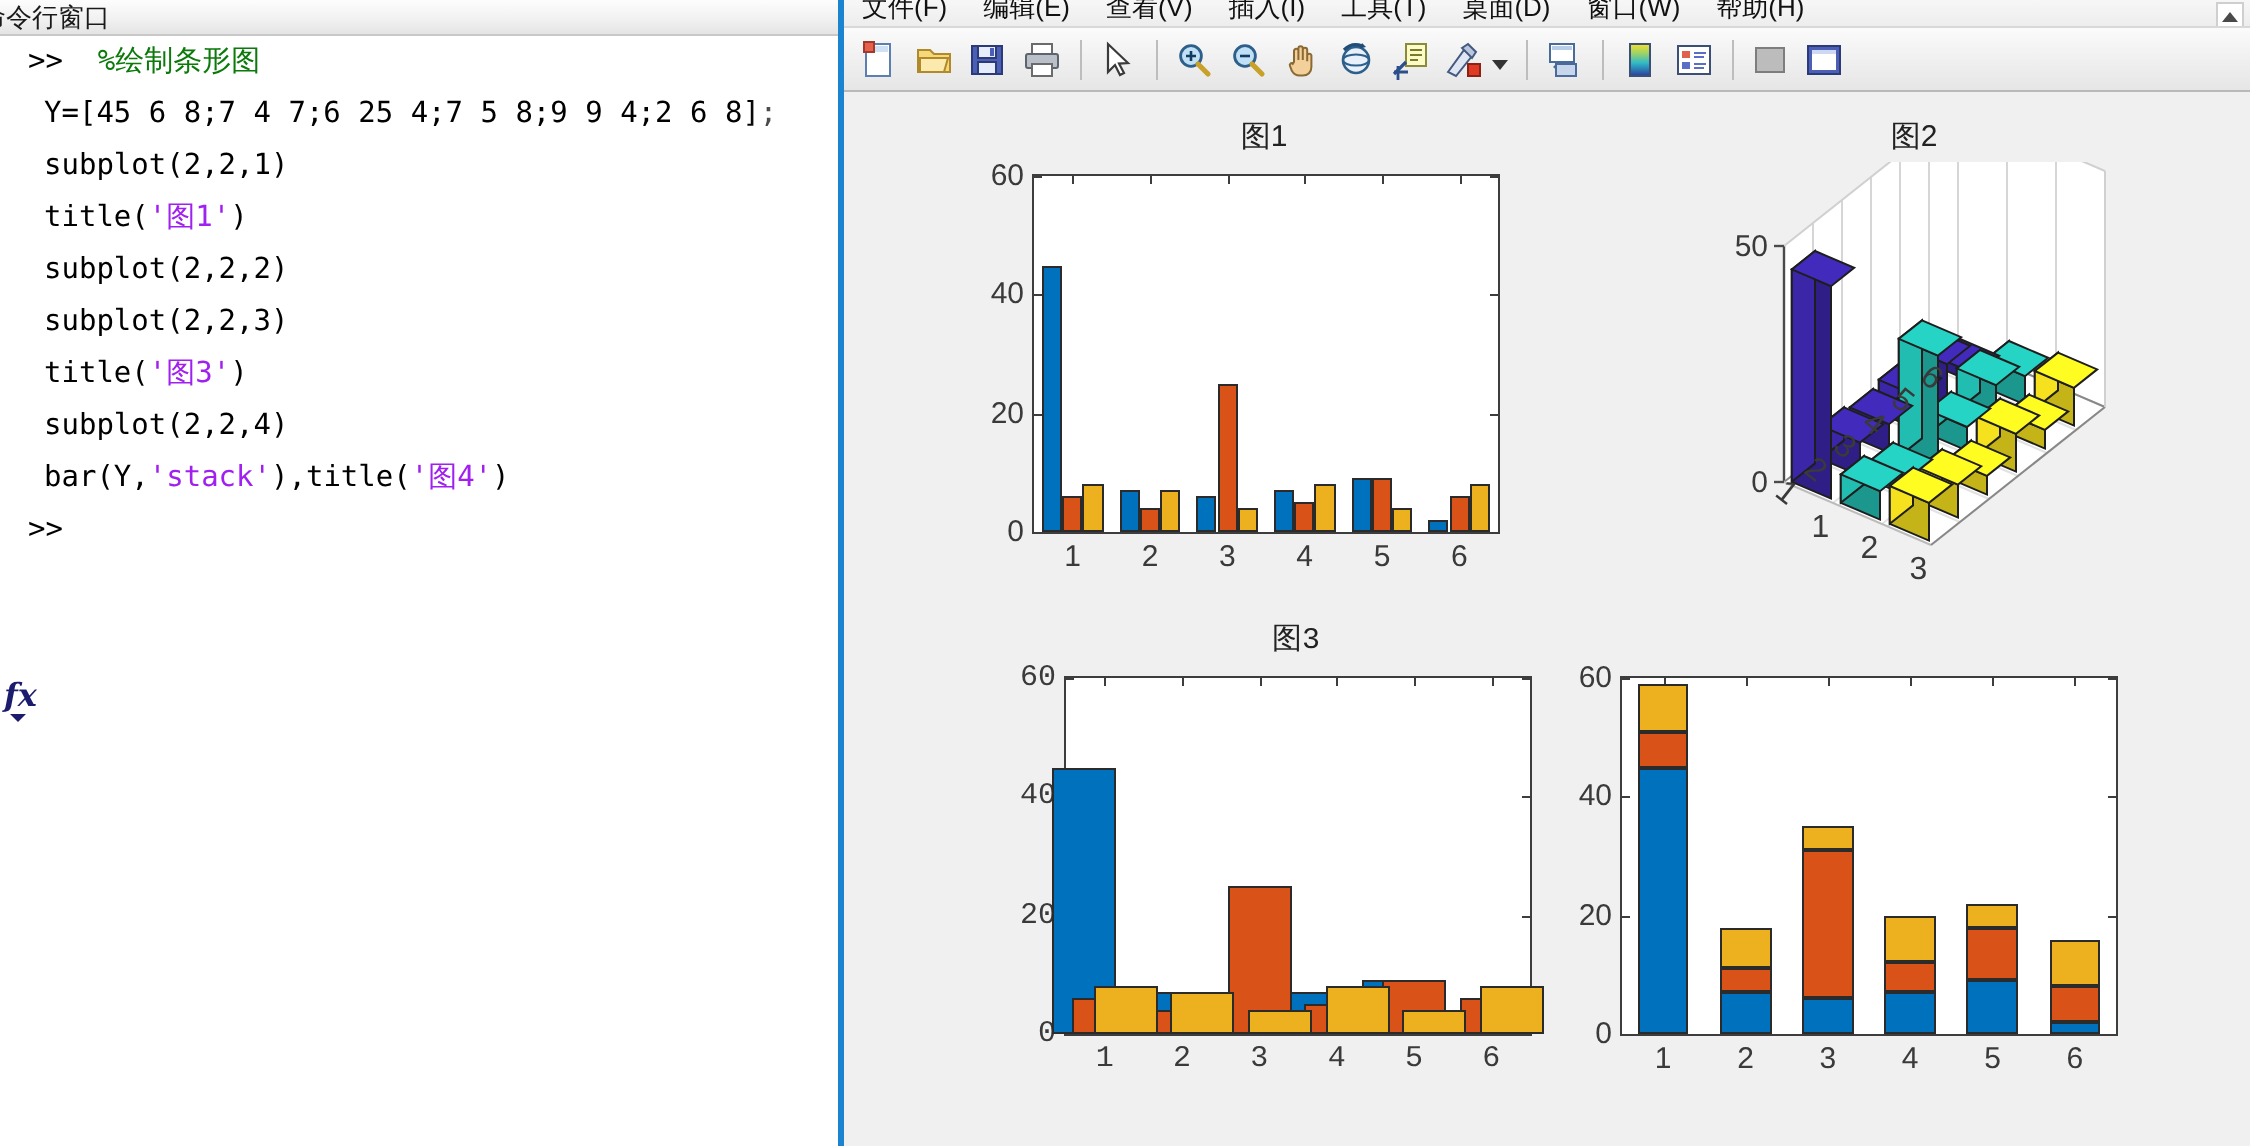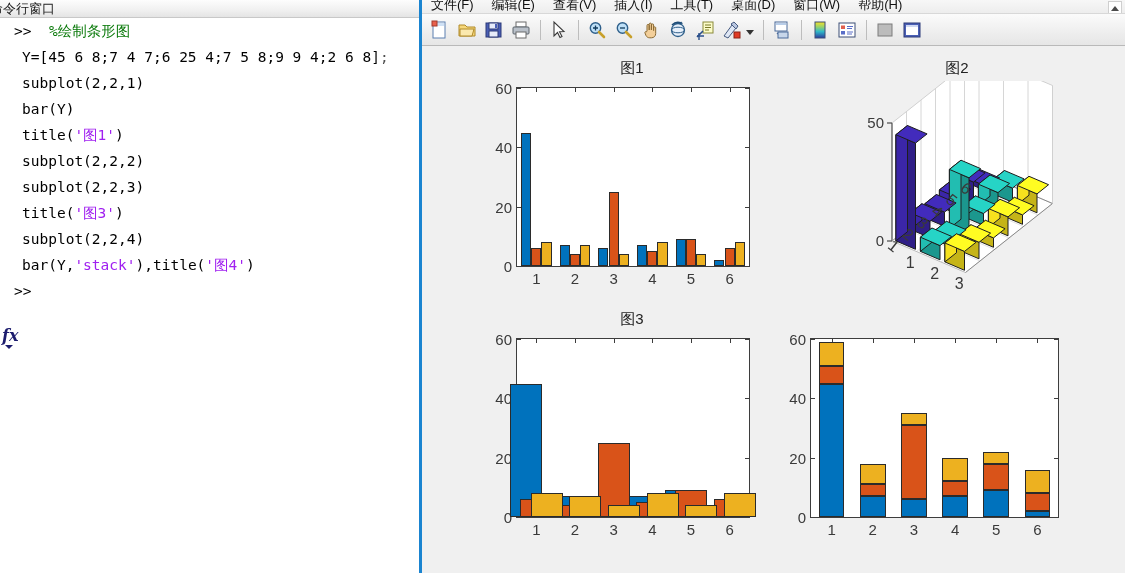--- a/index.html
+++ b/index.html
@@ -24,21 +24,21 @@
   .cmd-line{
     font-family:"DejaVu Sans Mono","Liberation Mono",monospace;
     font-size:14.5px;line-height:26px;height:26px;white-space:pre;color:#000;
     padding-left:22px;
   }
   .cmd-line.prompt-line{padding-left:14px;}
   .tok-prompt{color:#000;}
   .tok-comment{color:#0b7a0b;}
   .tok-str{color:#a020f0;}
   .tok-plain{color:#000;}
-  .fx-wrap{position:absolute;left:2px;top:328px;width:20px;height:28px;}
+  .fx-wrap{position:absolute;left:2px;top:340px;width:20px;height:28px;}
   .fx-glyph{font-family:"DejaVu Serif","Liberation Serif",serif;font-style:italic;font-weight:bold;font-size:16px;color:#1c1c6e;line-height:16px;}
   .fx-caret{width:0;height:0;border-left:4px solid transparent;border-right:4px solid transparent;border-top:4px solid #1c1c6e;margin:1px 0 0 3px;}
   .cmd-fade{position:absolute;left:375px;top:18px;width:44px;height:555px;
     background:linear-gradient(to right,rgba(255,255,255,0) 0%,#ffffff 70%);pointer-events:none;}
   .split-blue{position:absolute;left:419px;top:0;width:3px;height:573px;background:#1a84d0;}
 
   
   .figwin{position:absolute;left:422px;top:0;width:703px;height:573px;background:#f0f0f0;}
   .menubar{
     position:absolute;left:0;top:0;width:781px;height:13px;overflow:hidden;
@@ -85,21 +85,20 @@
 <div id="root">
 
   <div class="cmdwin">
     <div class="cmdwin-title">
       <span>命令行窗口</span>
     </div>
     <div class="cmd-body" id="cmd-body">
         <div class="cmd-line prompt-line"><span class="tok-prompt">&gt;&gt;  </span><span class="tok-comment">%绘制条形图</span></div>
         <div class="cmd-line"><span class="tok-plain">Y=[45 6 8;7 4 7;6 25 4;7 5 8;9 9 4;2 6 8];</span></div>
         <div class="cmd-line"><span class="tok-plain">subplot(2,2,1)</span></div>
-        <div class="cmd-line"><span class="tok-plain">bar(Y)</span></div>
         <div class="cmd-line">title(<span class="tok-str">'图1'</span>)</div>
         <div class="cmd-line"><span class="tok-plain">subplot(2,2,2)</span></div>
         <div class="cmd-line"><span class="tok-plain">subplot(2,2,3)</span></div>
         <div class="cmd-line">title(<span class="tok-str">'图3'</span>)</div>
         <div class="cmd-line"><span class="tok-plain">subplot(2,2,4)</span></div>
         <div class="cmd-line">bar(Y,<span class="tok-str">'stack'</span>),title(<span class="tok-str">'图4'</span>)</div>
         <div class="cmd-line prompt-line"><span class="tok-prompt">&gt;&gt;</span></div>
       </div>
     <div class="fx-wrap">
       <div class="fx-glyph">fx</div>
@@ -428,21 +427,21 @@
               <text x="122.25" y="146.25" text-anchor="middle" font-size="16" fill="#3a3a3a" font-family="&quot;Liberation Sans&quot;,sans-serif" transform="rotate(38 122.25 146.25)">3</text>
               <text x="136.75" y="134.75" text-anchor="middle" font-size="16" fill="#3a3a3a" font-family="&quot;Liberation Sans&quot;,sans-serif" transform="rotate(38 136.75 134.75)">4</text>
               <text x="151.25" y="123.25" text-anchor="middle" font-size="16" fill="#3a3a3a" font-family="&quot;Liberation Sans&quot;,sans-serif" transform="rotate(38 151.25 123.25)">5</text>
               <text x="165.75" y="111.75" text-anchor="middle" font-size="16" fill="#3a3a3a" font-family="&quot;Liberation Sans&quot;,sans-serif" transform="rotate(38 165.75 111.75)">6</text>
               <text x="113.25" y="187.25" text-anchor="middle" font-size="16" fill="#3a3a3a" font-family="&quot;Liberation Sans&quot;,sans-serif">1</text>
               <text x="137.75" y="197.75" text-anchor="middle" font-size="16" fill="#3a3a3a" font-family="&quot;Liberation Sans&quot;,sans-serif">2</text>
               <text x="162.25" y="208.25" text-anchor="middle" font-size="16" fill="#3a3a3a" font-family="&quot;Liberation Sans&quot;,sans-serif">3</text>
             </svg></div>
       </div>
 
-      <div class="subplot" style="left:60px;top:263px;width:300px;height:245px;">
+      <div class="subplot" style="left:76px;top:263px;width:300px;height:245px;font-family:Liberation Mono, monospace;">
         <div class="sp-title">图3</div>
         <div class="axes" id="ax3" style="left:34px;top:28px;width:234px;height:180px;">
             <div class="ytick" style="top: 178px;">0</div>
             <div class="tickmark-y" style="top: 178px;"></div>
             <div class="tickmark-yt" style="top: 178px;"></div>
             <div class="ytick" style="top: 118.667px;">20</div>
             <div class="tickmark-y" style="top: 118.667px;"></div>
             <div class="tickmark-yt" style="top: 118.667px;"></div>
             <div class="ytick" style="top: 59.3333px;">40</div>
             <div class="tickmark-y" style="top: 59.3333px;"></div>

